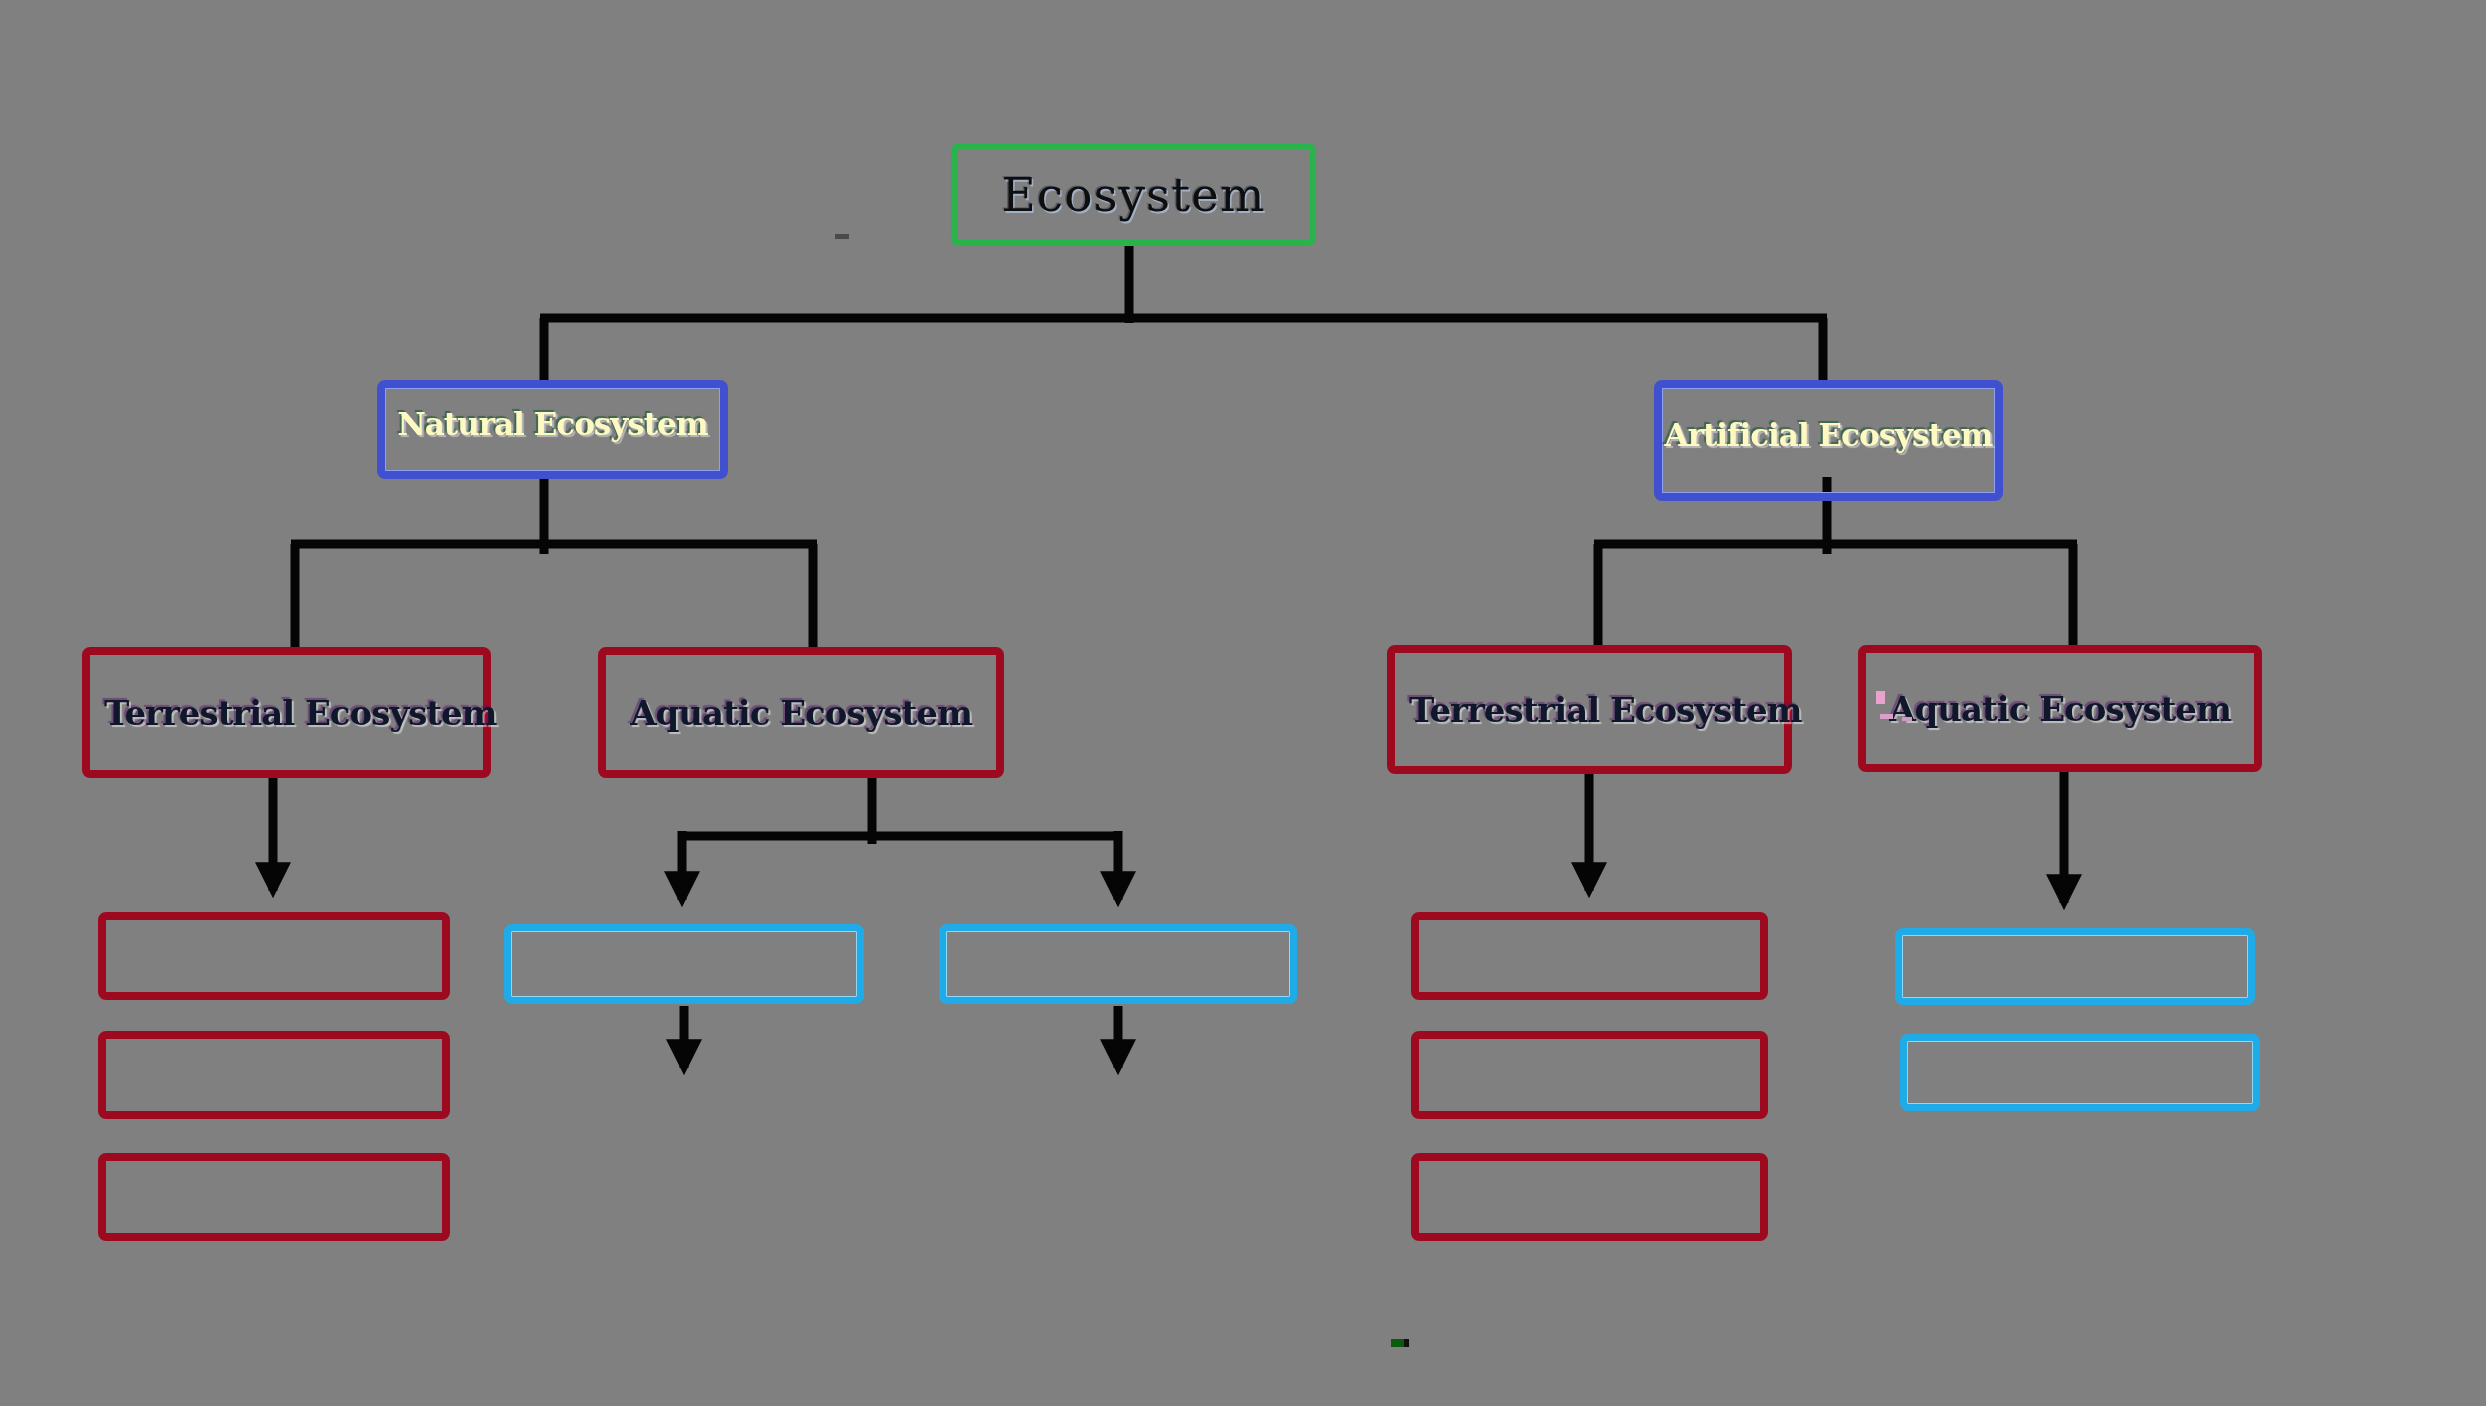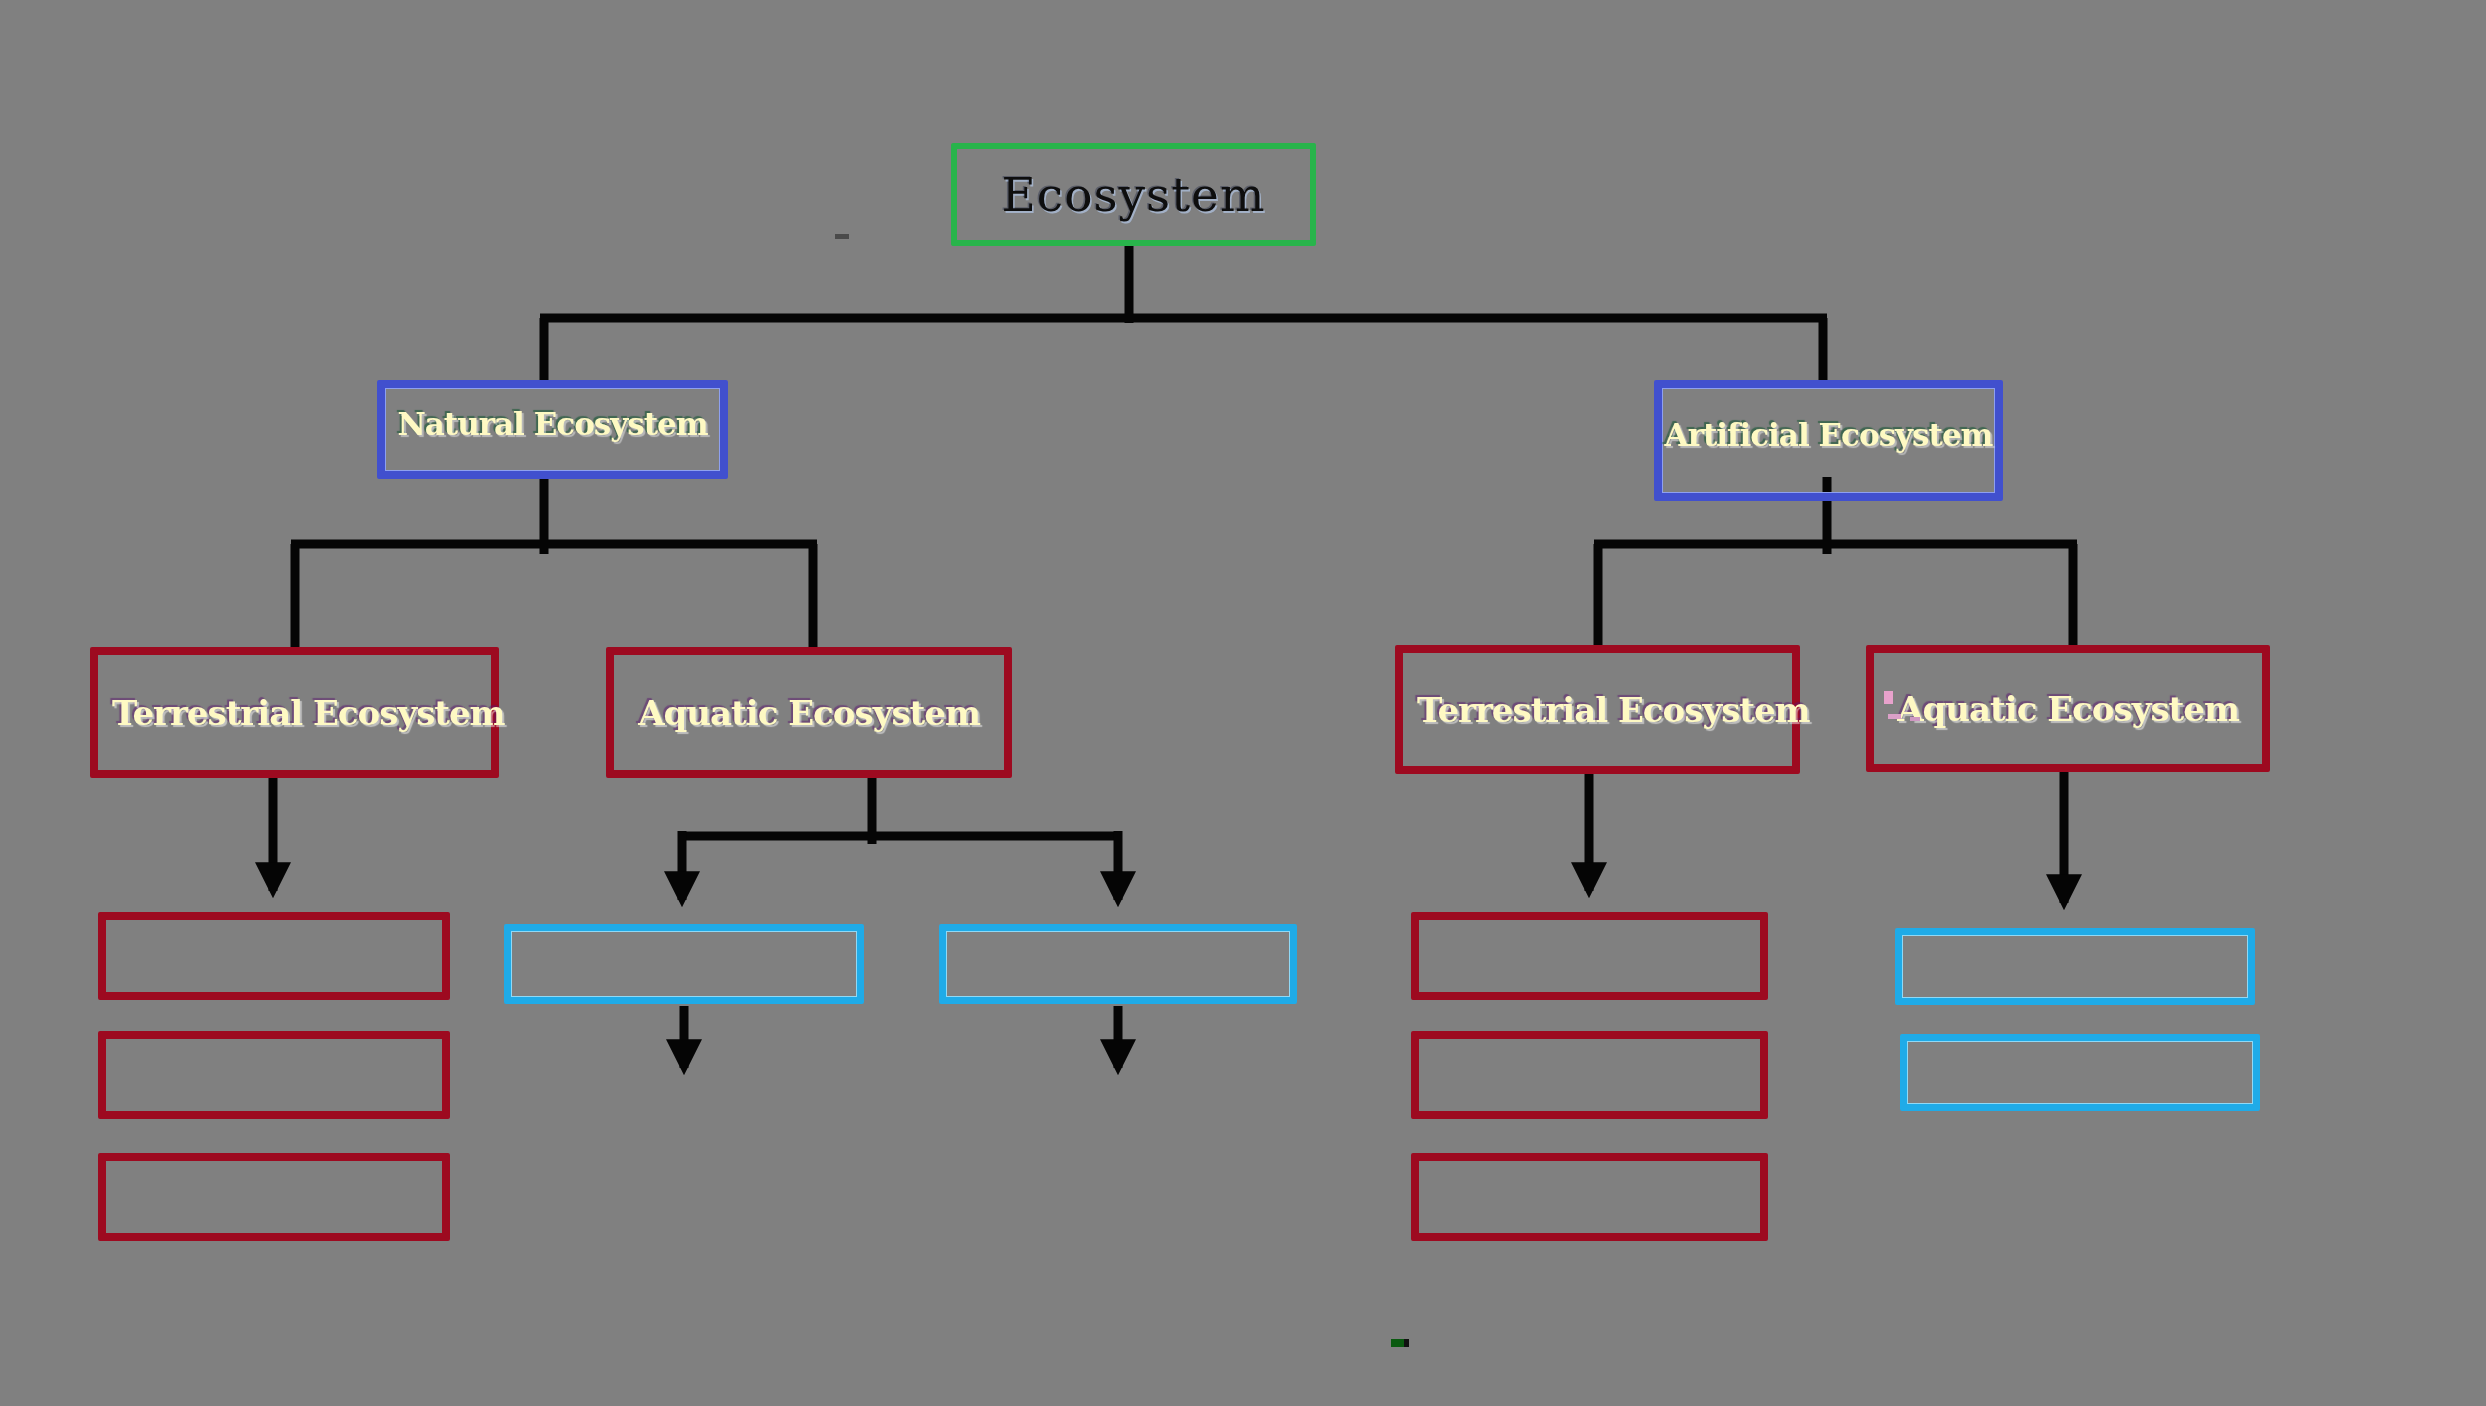--- a/index.html
+++ b/index.html
@@ -9,38 +9,37 @@
     background:#808080;
     font-family:"DejaVu Serif","Liberation Serif",serif;
     overflow:hidden;
   }
   svg.wires{position:absolute;left:0;top:0;width:2486px;height:1406px;pointer-events:none;}
   .node{
     position:absolute;
     box-sizing:border-box;
     display:flex;align-items:center;justify-content:center;
     white-space:nowrap;
-    border-radius:2px;
+    border-radius:8px;
   }
   .b-green{border:6px solid #28b44b;}
   .b-blue{border:8px solid #4150ce;box-shadow:inset 0 0 0 1px #8ea0f0;}
   .b-red{border:8px solid #9d0a20;}
   .b-cyan{border:7px solid #1fabe8;box-shadow:inset 0 0 0 1px #90d9f6;}
   .t-root{
     font-size:47px;font-weight:normal;color:#0e0e0e;letter-spacing:1px;
     text-shadow:1.5px 1.5px 0 rgba(190,215,255,.55),-1.5px -1.5px 0 rgba(20,30,60,.35);
   }
   .t-branch{
     font-size:31px;font-weight:bold;color:#fef9c3;letter-spacing:-1px;
     text-shadow:2px 2px 1px rgba(255,255,255,.45),-2px -2px 1px rgba(10,80,40,.55);
   }
   .t-child{
-    font-size:34px;font-weight:bold;color:#fef9c3;letter-spacing:-1px;
+    font-size:34px;font-weight:bold;color:#0f172a;letter-spacing:-1px;
     text-shadow:2px 2px 1px rgba(255,255,255,.5),-2px -2px 1px rgba(90,20,110,.5);
-    margin-left:8px;
   }
   .pad-b{padding-bottom:12px;}
   .lalign{justify-content:flex-start;padding-left:14px;}
   .artifact{position:absolute;}
 </style>
 </head>
 <body>
 
 <div class="canvas">
 

